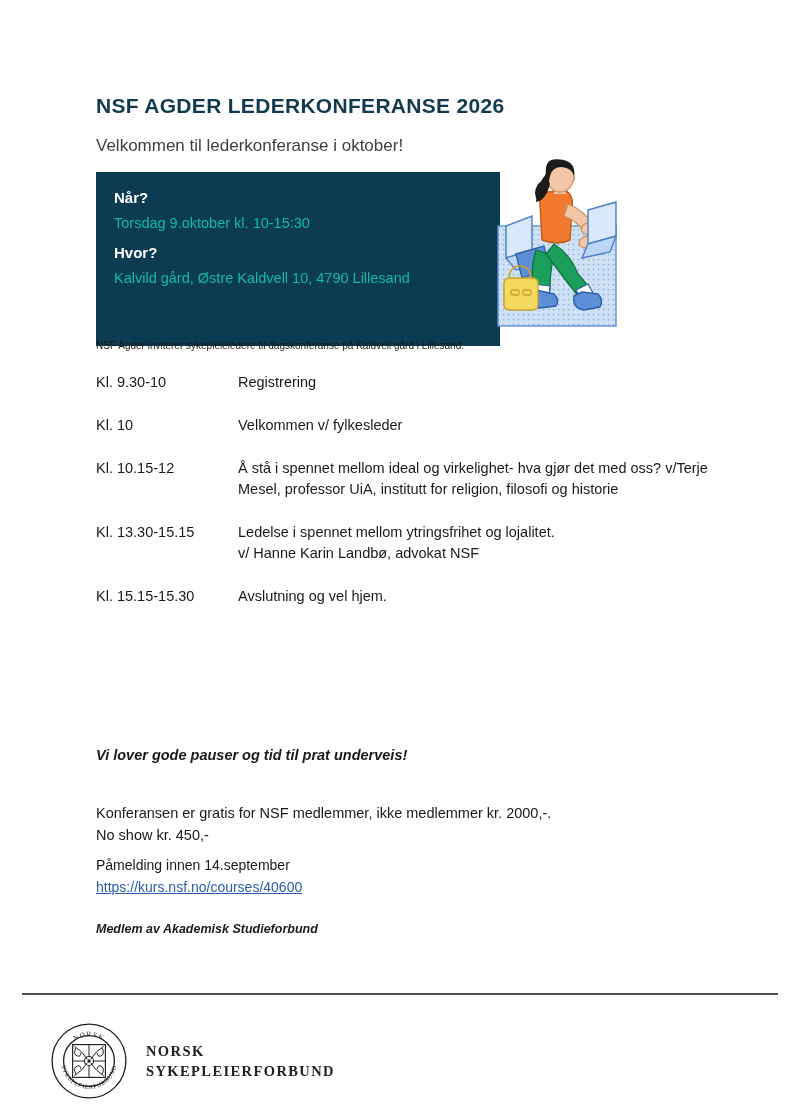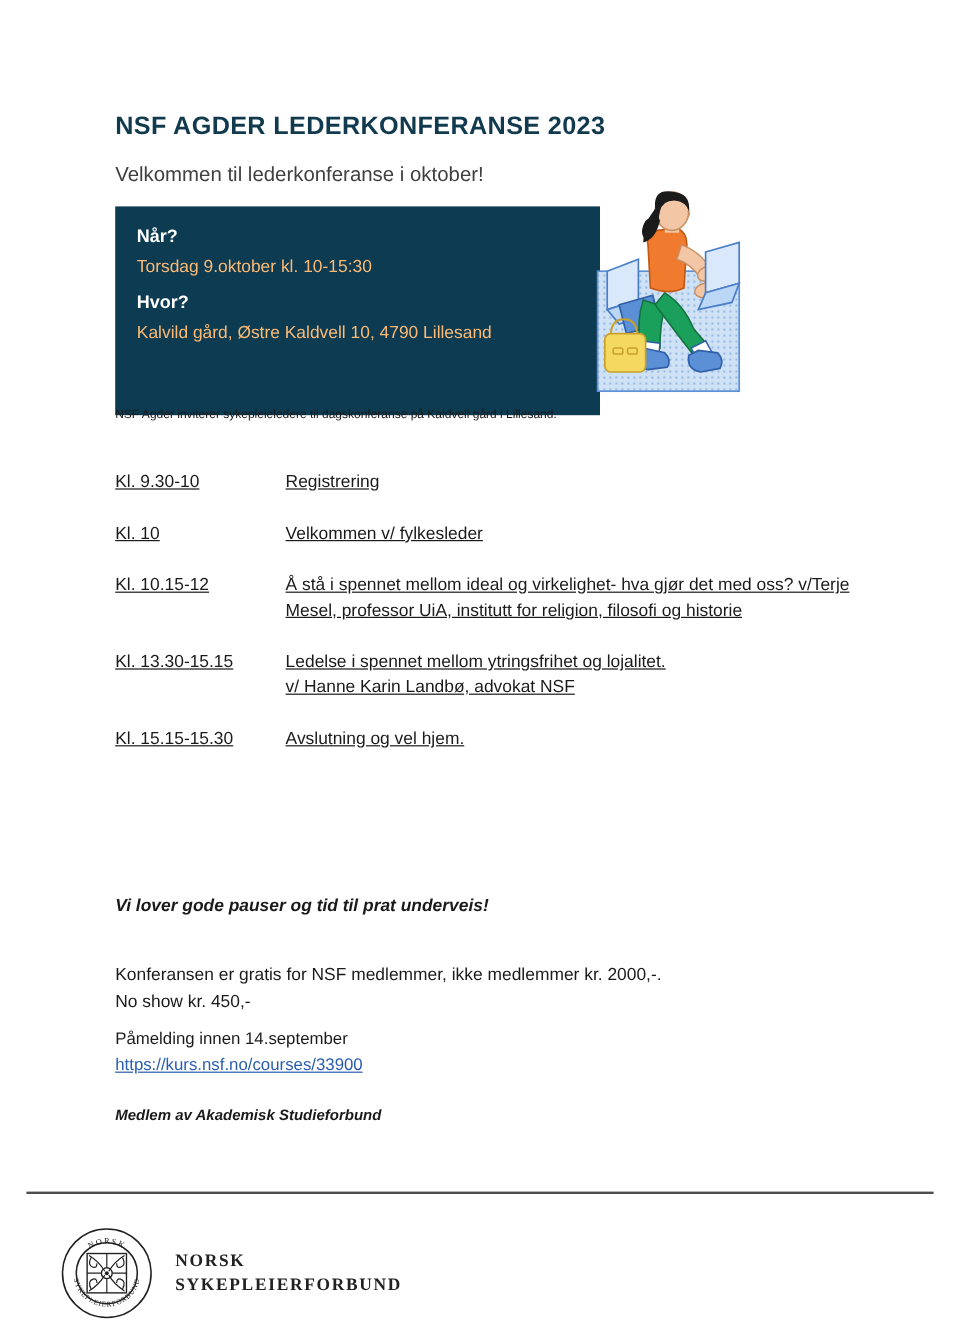--- a/index.html
+++ b/index.html
@@ -58,21 +58,21 @@
     font-size: 15px;
     font-weight: bold;
     margin: 0 0 9px 0;
     line-height: 1.1;
   }
   .info-value {
     font-size: 14.5px;
     font-weight: normal;
     margin: 0 0 14px 0;
     line-height: 1.1;
-    color: #fdba74;
+    color: #14b8a6;
   }
   .info-value.last { margin-bottom: 0; }
 
   
   .illustration {
     position: absolute;
     left: 492px;
     top: 158px;
     width: 132px;
     height: 172px;
@@ -86,23 +86,22 @@
     top: 339px;
     width: 620px;
     font-size: 10px;
     line-height: 1.4;
   }
 
   
   .schedule {
     position: absolute;
     left: 96px;
-    top: 392px;
+    top: 372px;
     width: 620px;
-    text-decoration: underline;
   }
   .sched-row {
     display: flex;
     margin-bottom: 22px;
   }
   .sched-time {
     flex: 0 0 142px;
     font-size: 14.5px;
     line-height: 1.45;
   }
@@ -178,21 +177,21 @@
     line-height: 1.4;
     color: #212121;
     white-space: pre-line;
   }
 </style>
 </head>
 <body>
 
 <div class="page">
 
-  <div class="doc-title">NSF AGDER LEDERKONFERANSE 2023</div>
+  <div class="doc-title">NSF AGDER LEDERKONFERANSE 2026</div>
   <div class="doc-subtitle">Velkommen til lederkonferanse i oktober!</div>
 
   <div class="info-box">
     <div class="info-label">Når?</div>
     <div class="info-value">Torsdag 9.oktober kl. 10-15:30</div>
     <div class="info-label">Hvor?</div>
     <div class="info-value last">Kalvild gård, Østre Kaldvell 10, 4790 Lillesand</div>
   </div>
 
   <div class="illustration">
@@ -271,21 +270,21 @@
       <div class="sched-time">Kl. 15.15-15.30</div>
       <div class="sched-desc">Avslutning og vel hjem.</div>
     </div>
   </div>
 
   <div class="note-italic">Vi lover gode pauser og tid til prat underveis!</div>
   <div class="price-block">Konferansen er gratis for NSF medlemmer, ikke medlemmer kr. 2000,-.
 No show kr. 450,-</div>
   <div class="signup-block">
     <span>Påmelding innen 14.september</span>
-    <a class="signup-link" href="#">https://kurs.nsf.no/courses/33900</a>
+    <a class="signup-link" href="#">https://kurs.nsf.no/courses/40600</a>
   </div>
   <div class="member-note">Medlem av Akademisk Studieforbund</div>
 
   <div class="footer-rule"></div>
   <div class="footer">
     <div>
       <svg class="footer-mark" viewBox="0 0 100 100" xmlns="http://www.w3.org/2000/svg">
         <defs>
           <path id="arcTop" d="M 20,50 A 30,30 0 0 1 80,50" fill="none"></path>
           <path id="arcBottom" d="M 16,50 A 34,34 0 0 0 84,50" fill="none"></path>

